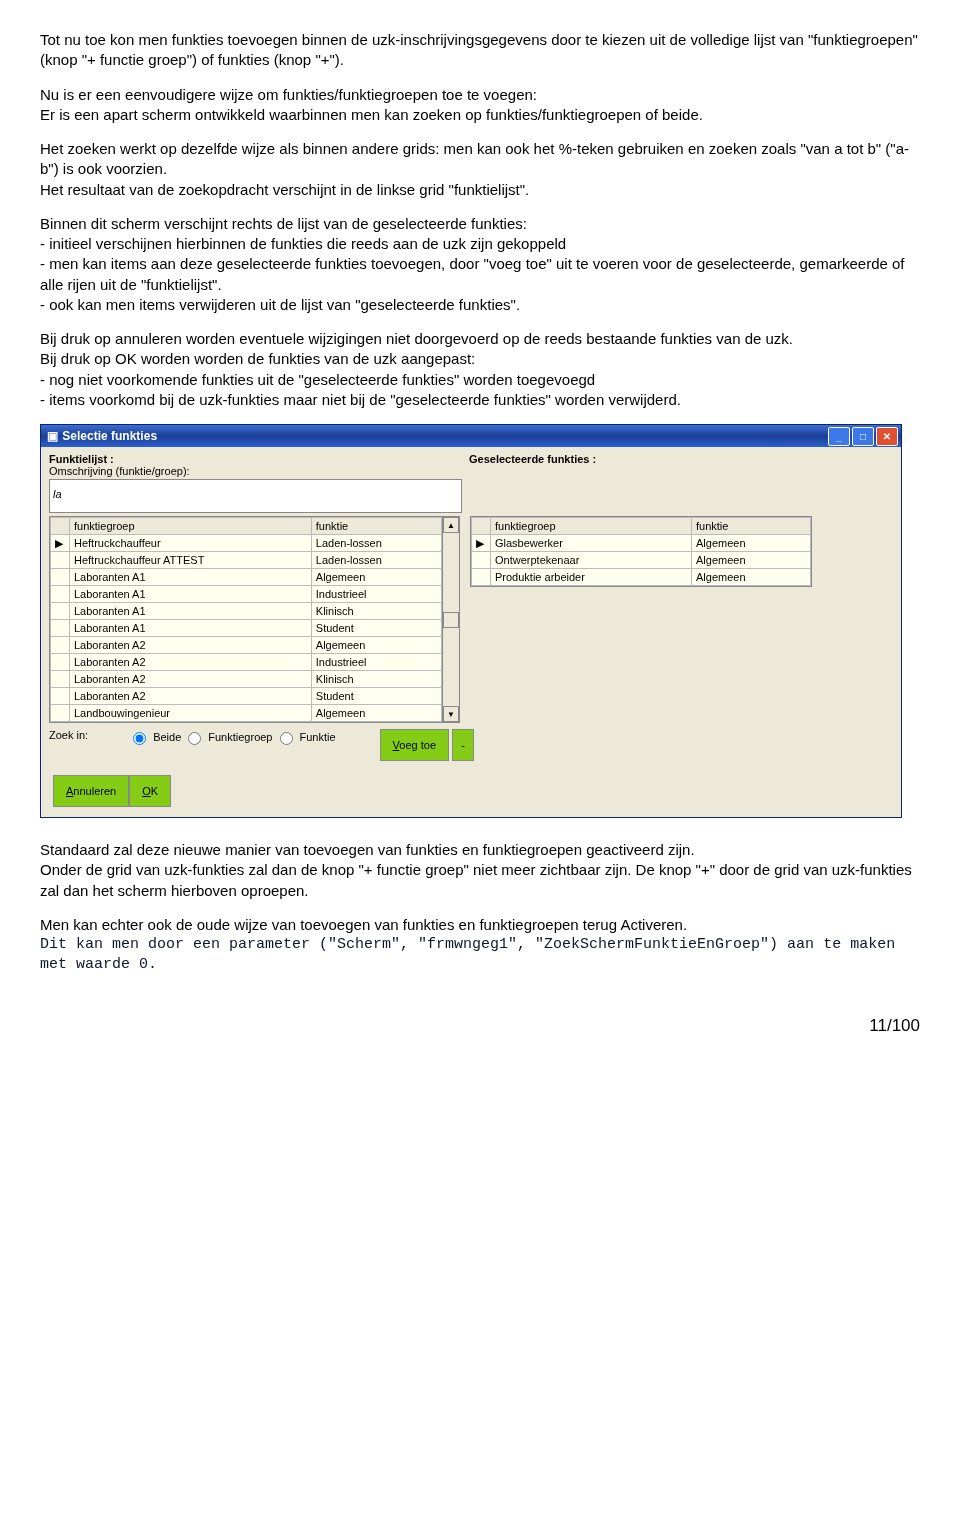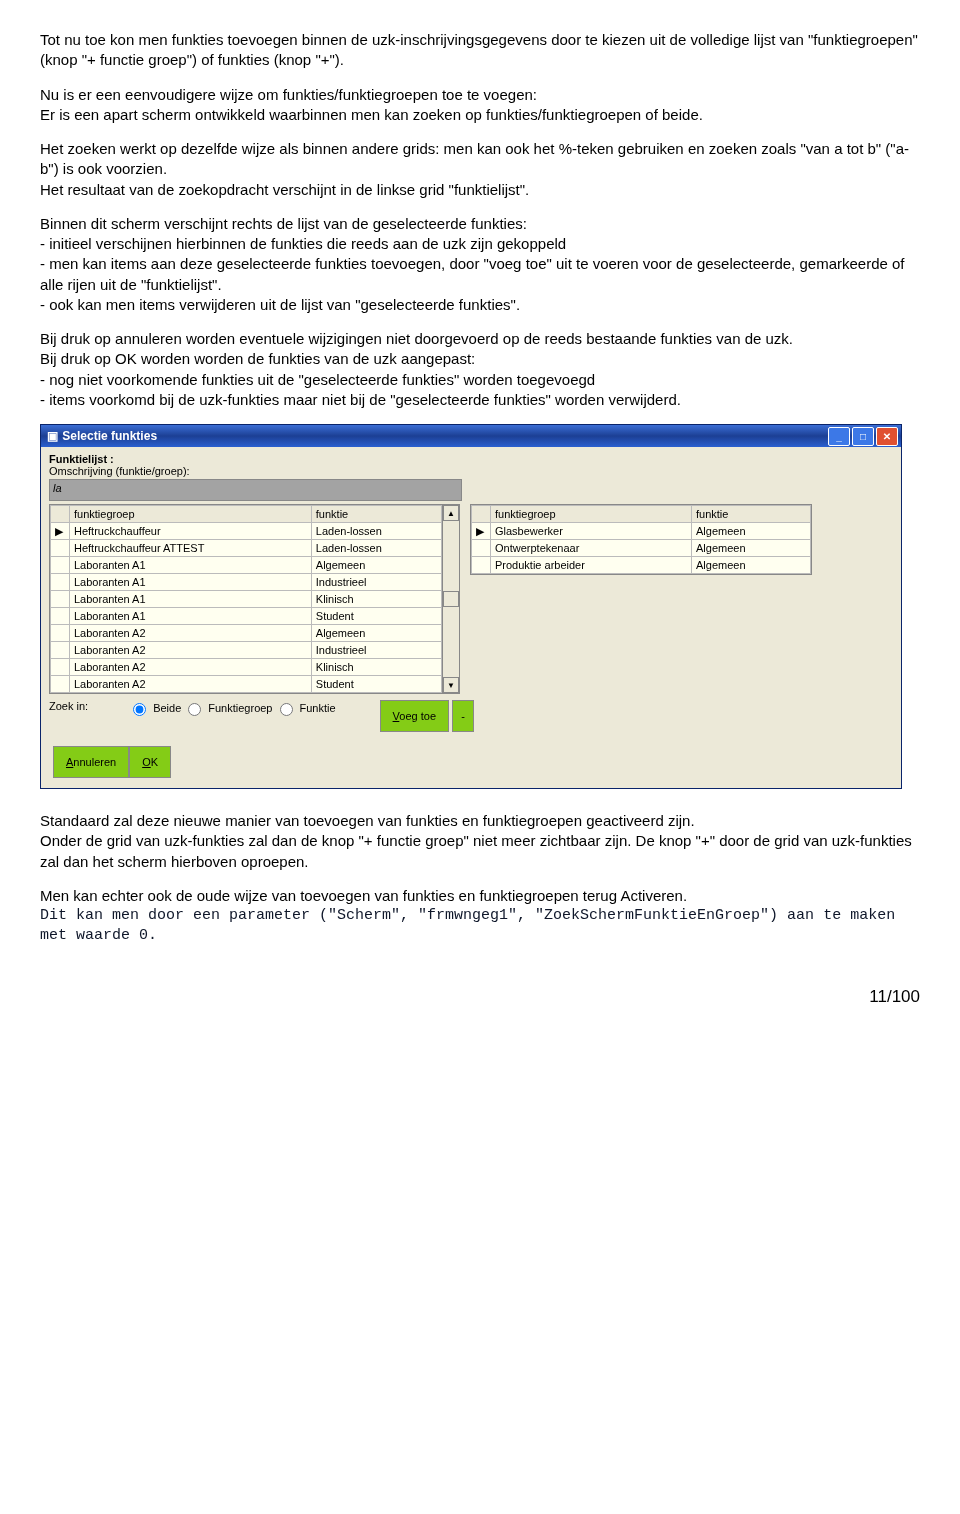--- a/index.html
+++ b/index.html
@@ -45,25 +45,25 @@
     color: #fff;
     display: flex; align-items: center; justify-content: center;
     font-size: 10px; font-weight: bold;
   }
   .titlebar .wbtn.close { background: #e05030; }
   .client { padding: 6px 8px 10px 8px; }
   .labels-row { display: flex; margin-bottom: 2px; }
   .labels-row .left { width: 420px; }
   .labels-row .right { flex: 1; }
   .search-bar {
-    background: #a3a3a3;
+    background: #ffffff;
     border: 1px solid #888;
     width: 405px;
     height: 16px;
-    padding: 2px 3px;
+    padding: 8px 3px;
     margin-bottom: 3px;
     font-size: 11px;
     font-style: italic;
   }
   .lists-row { display: flex; gap: 10px; }
   .grid-wrap { display:flex; }
   .grid {
     background: #fffff0;
     border: 1px solid #888;
   }
@@ -138,20 +138,21 @@
       <div class="wbtn">□</div>
       <div class="wbtn close">✕</div>
     </div>
   </div>
   <div class="client">
     <div class="labels-row">
       <div class="left">
         <div><b>Funktielijst :</b></div>
         <div>Omschrijving (funktie/groep):</div>
       </div>
+      <div class="right"><b>Geselecteerde funkties :</b></div>
     </div>
     <div class="search-bar">la</div>
 
     <div class="lists-row">
 
       <div class="grid-wrap">
         <div class="grid" style="width:392px">
           <table>
             <tbody>
                 <tr>
@@ -203,20 +204,25 @@
                 </tr>
                 <tr>
                   <td class="rowmark"></td>
                   <td>Laboranten A2</td>
                   <td>Klinisch</td>
                 </tr>
                 <tr>
                   <td class="rowmark"></td>
                   <td>Laboranten A2</td>
                   <td>Student</td>
+                </tr>
+                <tr>
+                  <td class="rowmark"></td>
+                  <td>Landbouwingenieur</td>
+                  <td>Algemeen</td>
                 </tr>
               </tbody>
           </table>
         </div>
         <div class="scroll">
           <div class="arrow">▲</div>
           <div class="thumb"></div>
           <div class="arrow">▼</div>
         </div>
       </div>

